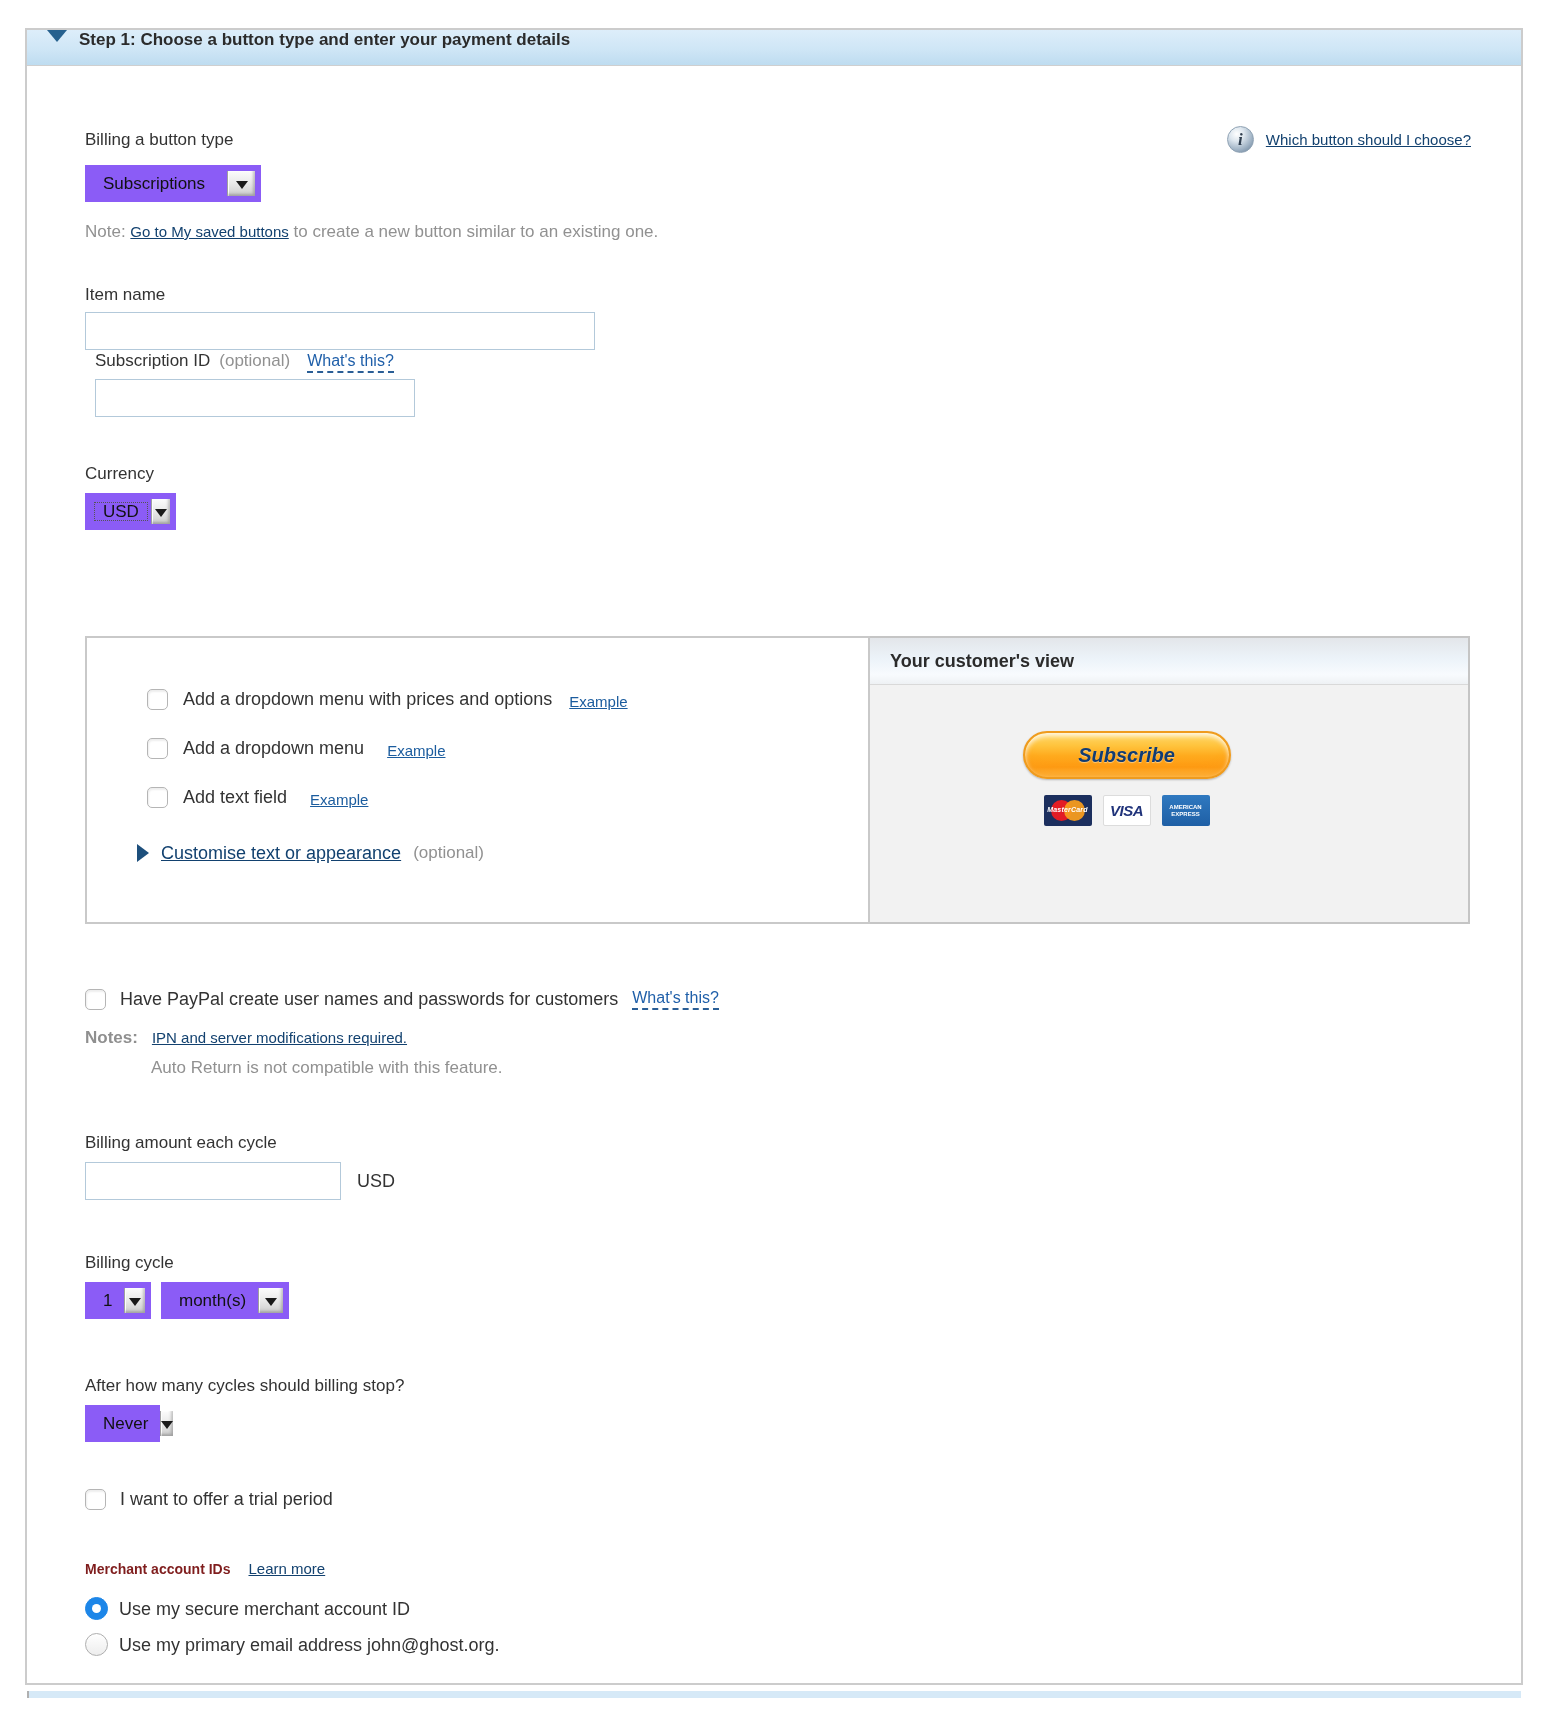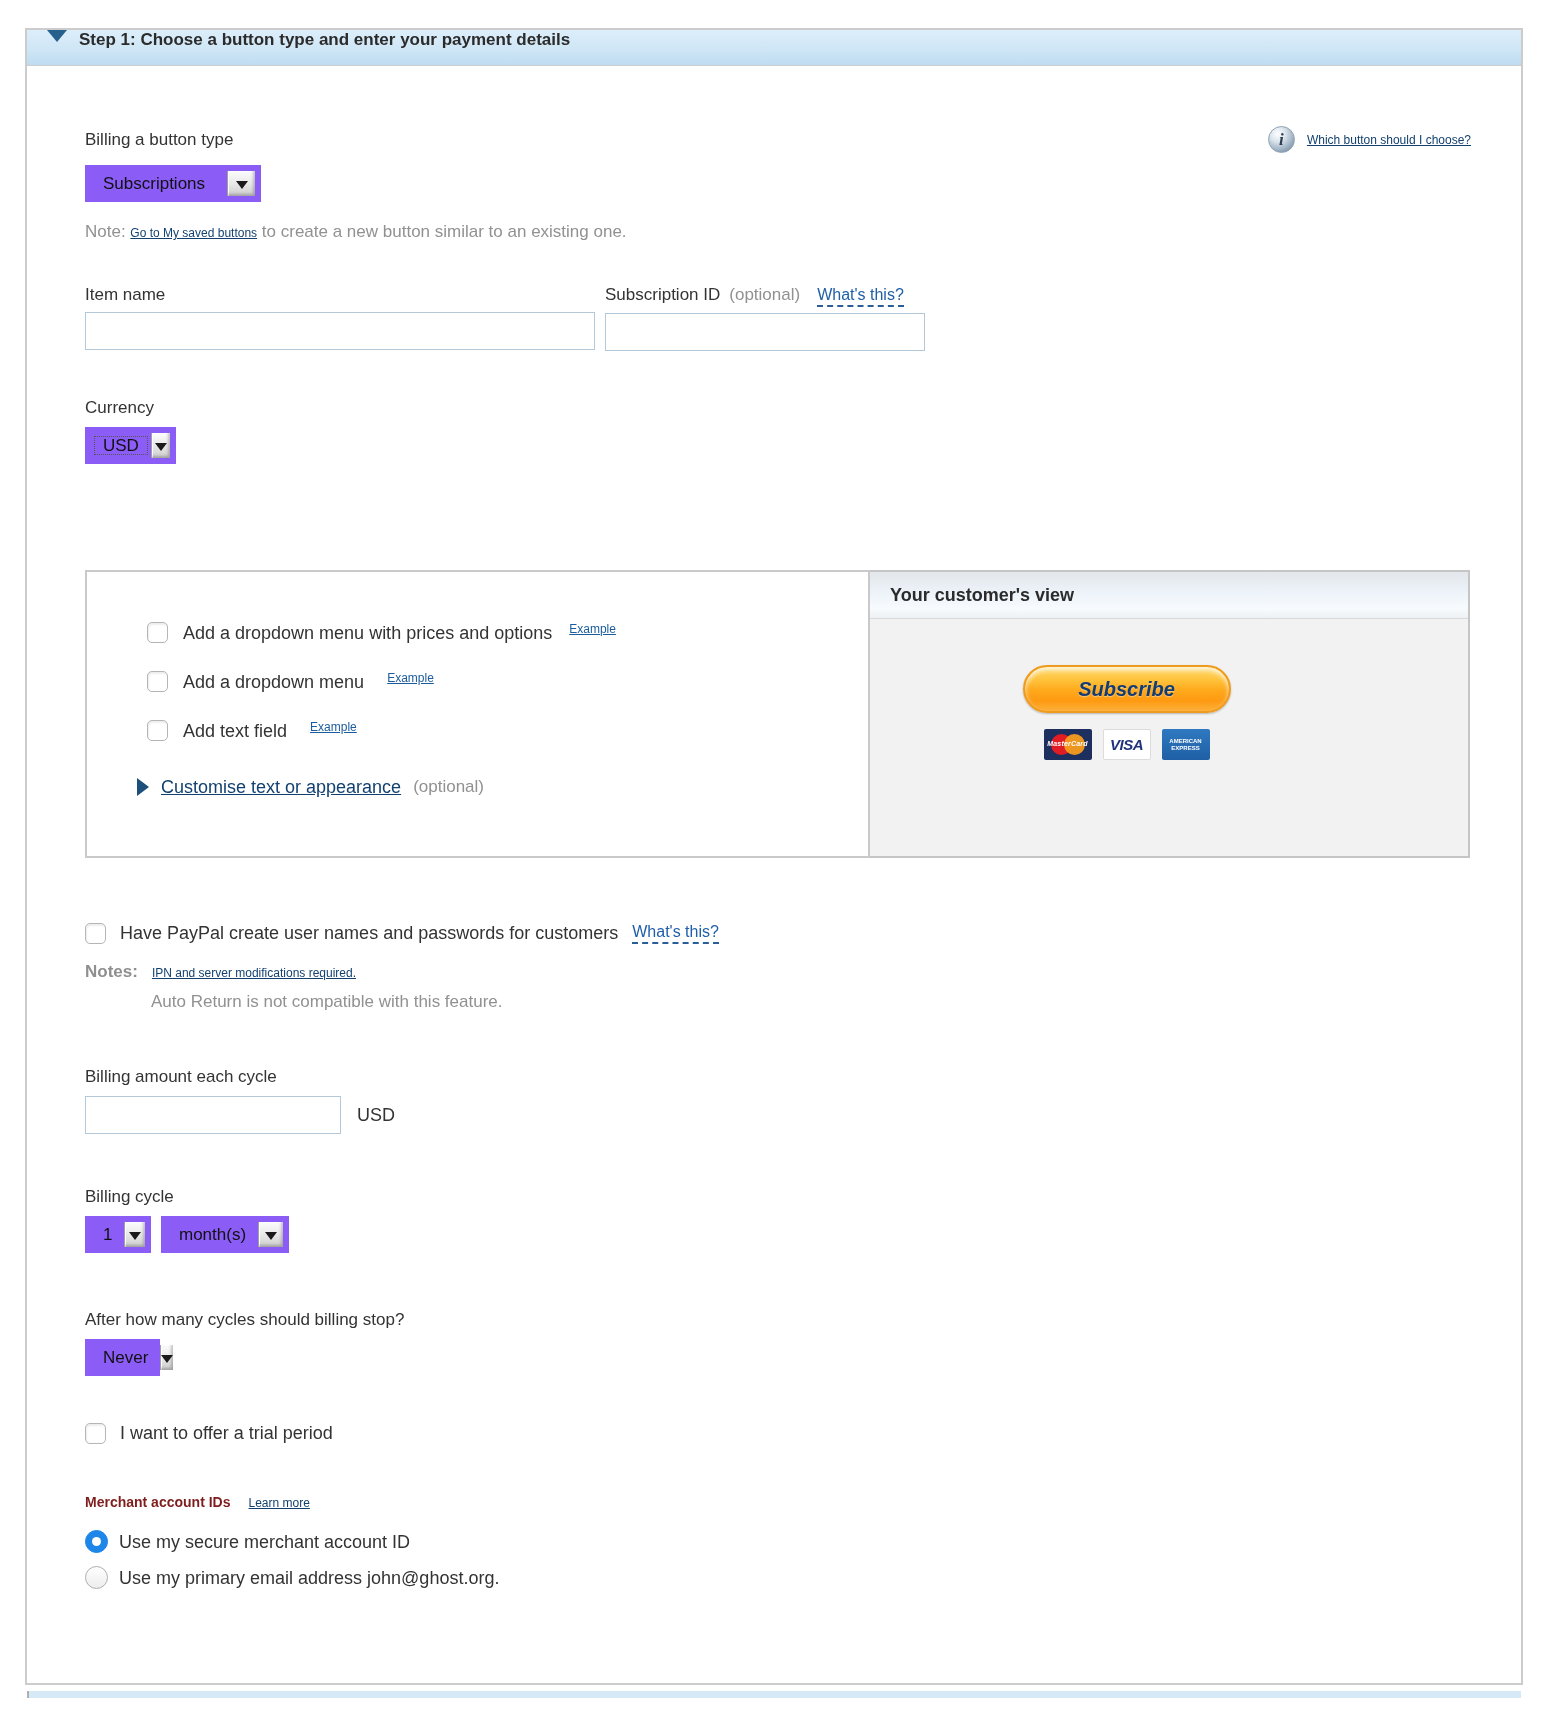--- a/index.html
+++ b/index.html
@@ -34,21 +34,21 @@
     border-right:10px solid transparent;
     border-top:12px solid #26618e;
   }
   .step-title{ font-size:17px; font-weight:bold; color:#2b2b2b; }
 
   .step-body{ padding:0 50px 0 58px; }
 
   
   .lbl{ font-size:17px; color:#333; line-height:22px; }
   .muted{ color:#919191; }
-  a.link{ color:#1b5c9e; text-decoration:underline; cursor:pointer; font-size:12px; }
+  a.link{ color:#1b5c9e; text-decoration:underline; cursor:pointer; font-size:15px; }
   a.navy{ color:#12416f; }
   a.dashed{
     color:#1f5fa9; text-decoration:none;
     border-bottom:2px dashed #2a5e96; padding-bottom:1px;
     cursor:pointer; font-size:16px;
   }
 
   
   .sel{
     display:inline-flex; height:37px;
@@ -110,40 +110,40 @@
     background:radial-gradient(circle at 35% 28%, #ffffff 0%, #dde6ee 30%, #9fb2c4 65%, #5f7891 100%);
     border:1px solid #8fa2b4;
     display:flex; align-items:center; justify-content:center;
     font-family:"Liberation Serif", serif;
     font-style:italic; font-weight:bold; font-size:17px; color:#2f3e4e;
   }
 
   .sel-row1{ margin-top:12px; }
   .note-line{ margin-top:20px; font-size:17px; }
 
-  .fields{ margin-top:42px; display:flex; }
+  .fields{ margin-top:42px; display:flex;flex-direction:column; }
   .field-col1{ width:510px; }
   .field-col2{ margin-left:10px; }
   .field-label-row{ display:flex; align-items:baseline; gap:9px; margin-bottom:6px; }
   .fields input.item{ width:510px; }
   .fields input.subid{ width:320px; }
 
   .currency-label{ margin-top:46px; }
   .currency-row{ margin-top:8px; }
 
   
   .panels{ margin-top:106px; display:flex; }
   .cust-panel{
     width:785px; height:288px;
     border:2px solid #c9c9c9; background:#fff;
     padding:24px 0 0 22px;
   }
   .cust-title{ font-size:19px; font-weight:bold; color:#2b2b2b; }
   .cust-opts{ margin-top:26px; margin-left:26px; }
-  .cust-opt{ display:flex; align-items:flex-start; gap:15px; margin-bottom:27px;padding-left:12px; }
+  .cust-opt{ display:flex; align-items:flex-end; gap:15px; margin-bottom:27px;padding-left:12px; }
   .cust-opt .lbl{ font-size:18px; }
   .cust-opt a.link{ margin-left:2px; }
   .cust-more{ margin-top:34px; margin-left:28px; display:flex; align-items:center; gap:12px; }
   .tri-right{
     width:0;height:0;
     border-top:9px solid transparent;
     border-bottom:9px solid transparent;
     border-left:12px solid #1d4f7c;
   }
   .cust-more a.link{ font-size:18px; }

